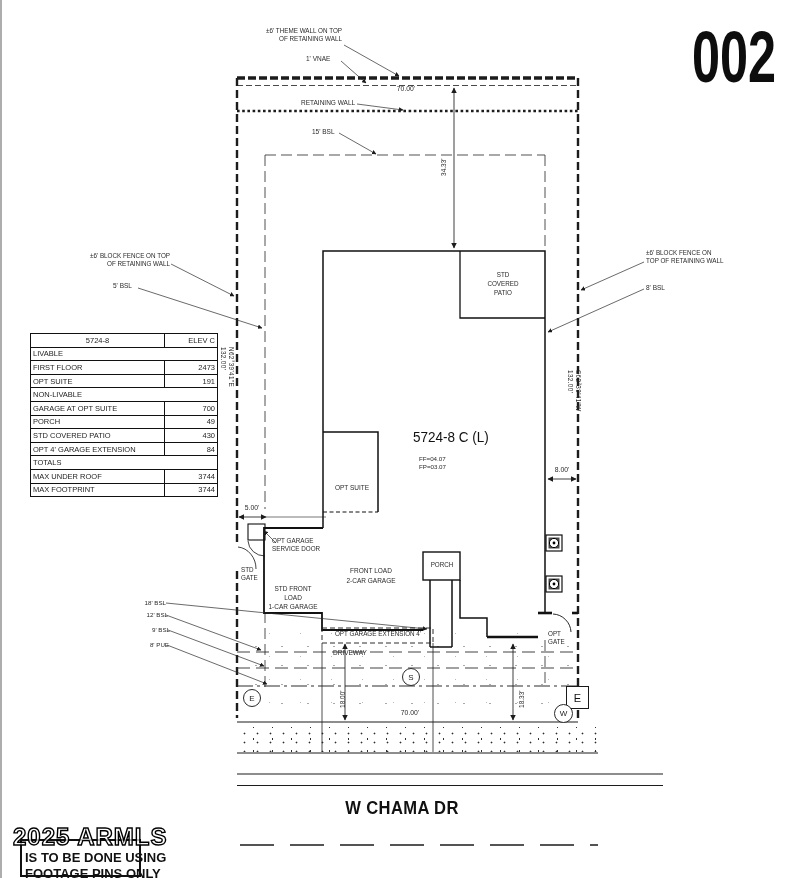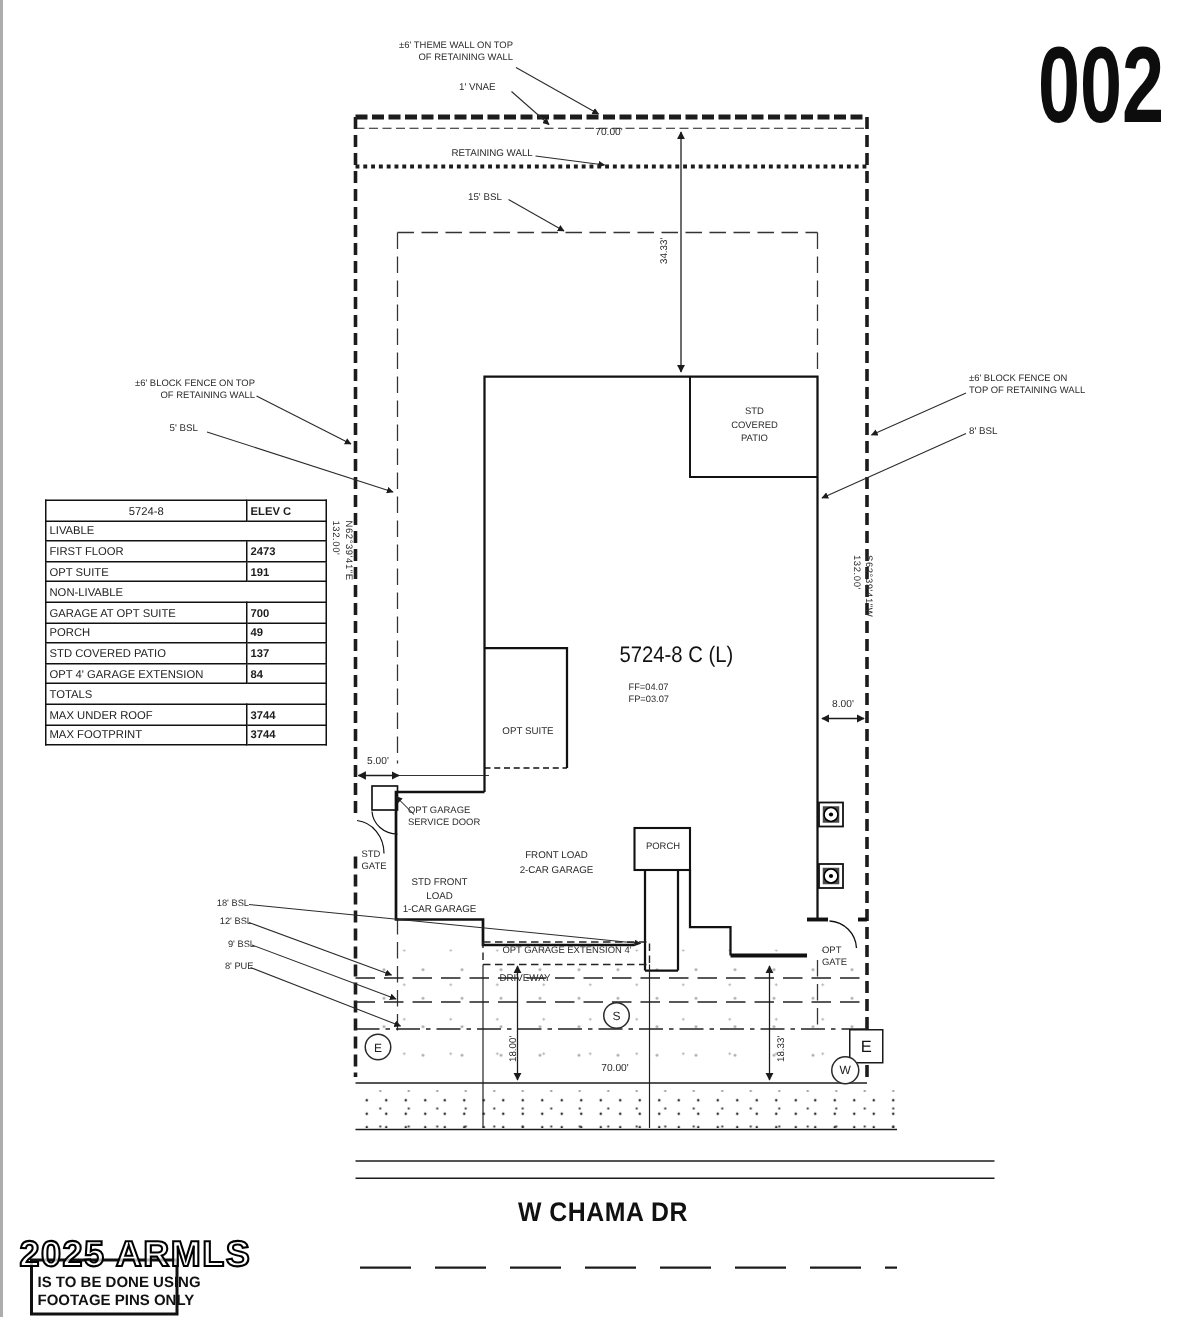--- a/index.html
+++ b/index.html
@@ -18,25 +18,25 @@
           display:flex;align-items:center;justify-content:center;font-size:11px;color:#111;}
   .yard-speckle{position:absolute;left:240px;top:633px;width:336px;height:86px;opacity:.5;z-index:0;
     background-image:radial-gradient(circle,#555 .8px,transparent 1px),radial-gradient(circle,#777 .7px,transparent .9px);
     background-size:26px 19px,31px 23px;background-position:3px 4px,14px 12px;}
   .sidewalk-stipple{position:absolute;left:237px;top:727px;width:361px;height:25px;z-index:0;
     background-image:radial-gradient(circle,#2e2e2e .9px,transparent 1.05px),radial-gradient(circle,#2e2e2e .65px,transparent .8px);
     background-size:13px 9px,19px 12px;background-position:1px 2px,7px 6px;}
   #sqft-table{position:absolute;left:30px;top:333px;width:188px;border-collapse:collapse;z-index:2;
     font-size:7.5px;color:#1d1d1d;table-layout:fixed;border:1.5px solid #111;}
   #sqft-table td{border:1px solid #111;height:12.6px;padding:0 2px;overflow:hidden;}
-  #sqft-table td.val{width:48px;text-align:left;font-weight:bold;}
+  #sqft-table td.val{width:48px;text-align:right;}
   #sqft-table td.ttl{font-size:9.5px;text-align:center;height:15px;letter-spacing:.3px;}
   #sqft-table td.sec{text-align:left;}
-  #note-box{position:absolute;left:20px;top:839px;width:99px;height:38px;border:2px solid #111;
-    z-index:3;background:#fff;padding:9px 3px 0 3px;box-sizing:border-box;font-size:10px;line-height:1.2;
+  #note-box{position:absolute;left:20px;top:839px;width:121px;height:38px;border:2px solid #111;
+    z-index:3;background:#fff;padding:9px 3px 0 3px;box-sizing:border-box;font-size:13px;line-height:1.2;
     color:#111;font-weight:600;white-space:nowrap;}
   #watermark{position:absolute;left:13px;top:823px;z-index:4;font-size:24px;font-weight:700;letter-spacing:1px;
     color:rgba(255,255,255,.72);-webkit-text-stroke:1.4px #000;white-space:nowrap;}
   #page-number{position:absolute;left:692px;top:24px;z-index:2;font-size:72px;font-weight:700;line-height:.92;
     transform:scaleX(.7);transform-origin:left top;color:#0d0d0d;}
   #street-name{position:absolute;left:322px;top:798px;width:160px;text-align:center;z-index:2;
     font-size:18px;font-weight:700;letter-spacing:.4px;transform:scaleX(.92);color:#111;}
   #model-label{position:absolute;left:413px;top:428px;z-index:2;font-size:15px;color:#111;
     transform:scaleX(.9);transform-origin:left top;white-space:nowrap;}
   .scan-edge{position:absolute;left:0;top:0;width:2px;height:878px;background:#adadad;z-index:5;}
@@ -270,21 +270,21 @@
     <tr>
           <td>GARAGE AT OPT SUITE</td>
           <td class="val">700</td>
         </tr>
     <tr>
           <td>PORCH</td>
           <td class="val">49</td>
         </tr>
     <tr>
           <td>STD COVERED PATIO</td>
-          <td class="val">137</td>
+          <td class="val">430</td>
         </tr>
     <tr>
           <td>OPT 4' GARAGE EXTENSION</td>
           <td class="val">84</td>
         </tr>
     <tr>
           <td class="sec" colspan="2">TOTALS</td>
         </tr>
     <tr>
           <td>MAX UNDER ROOF</td>

